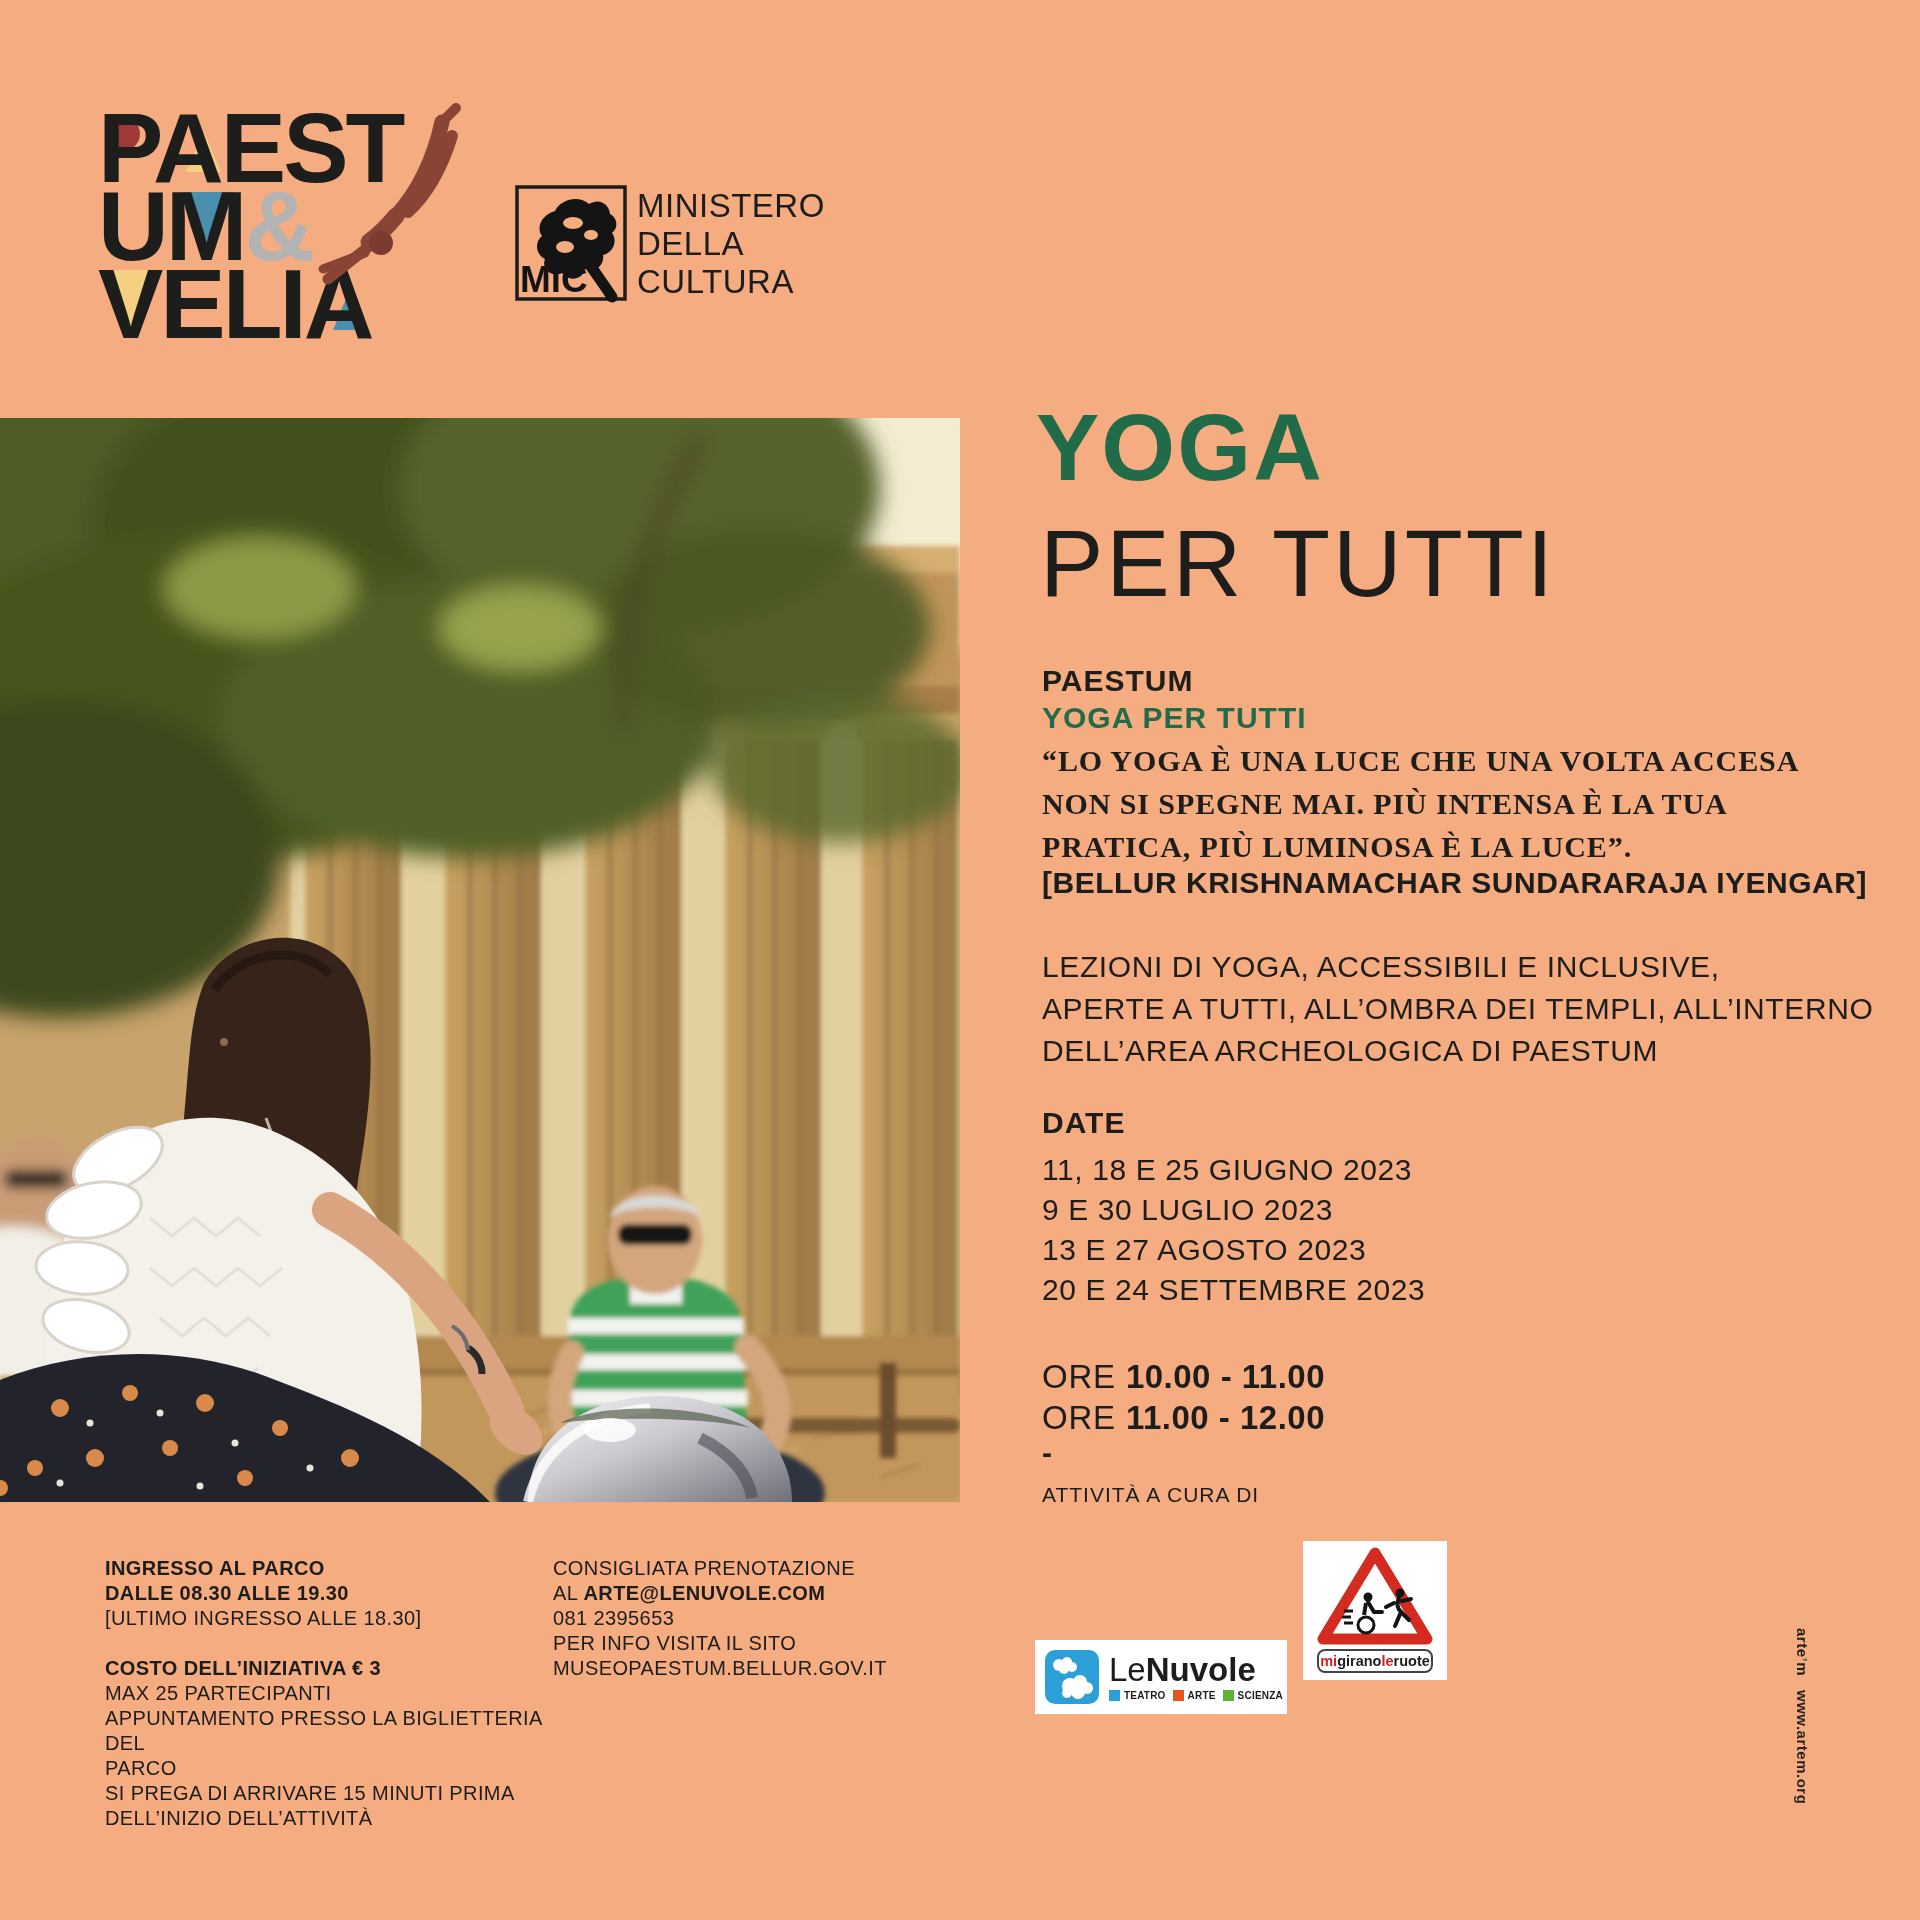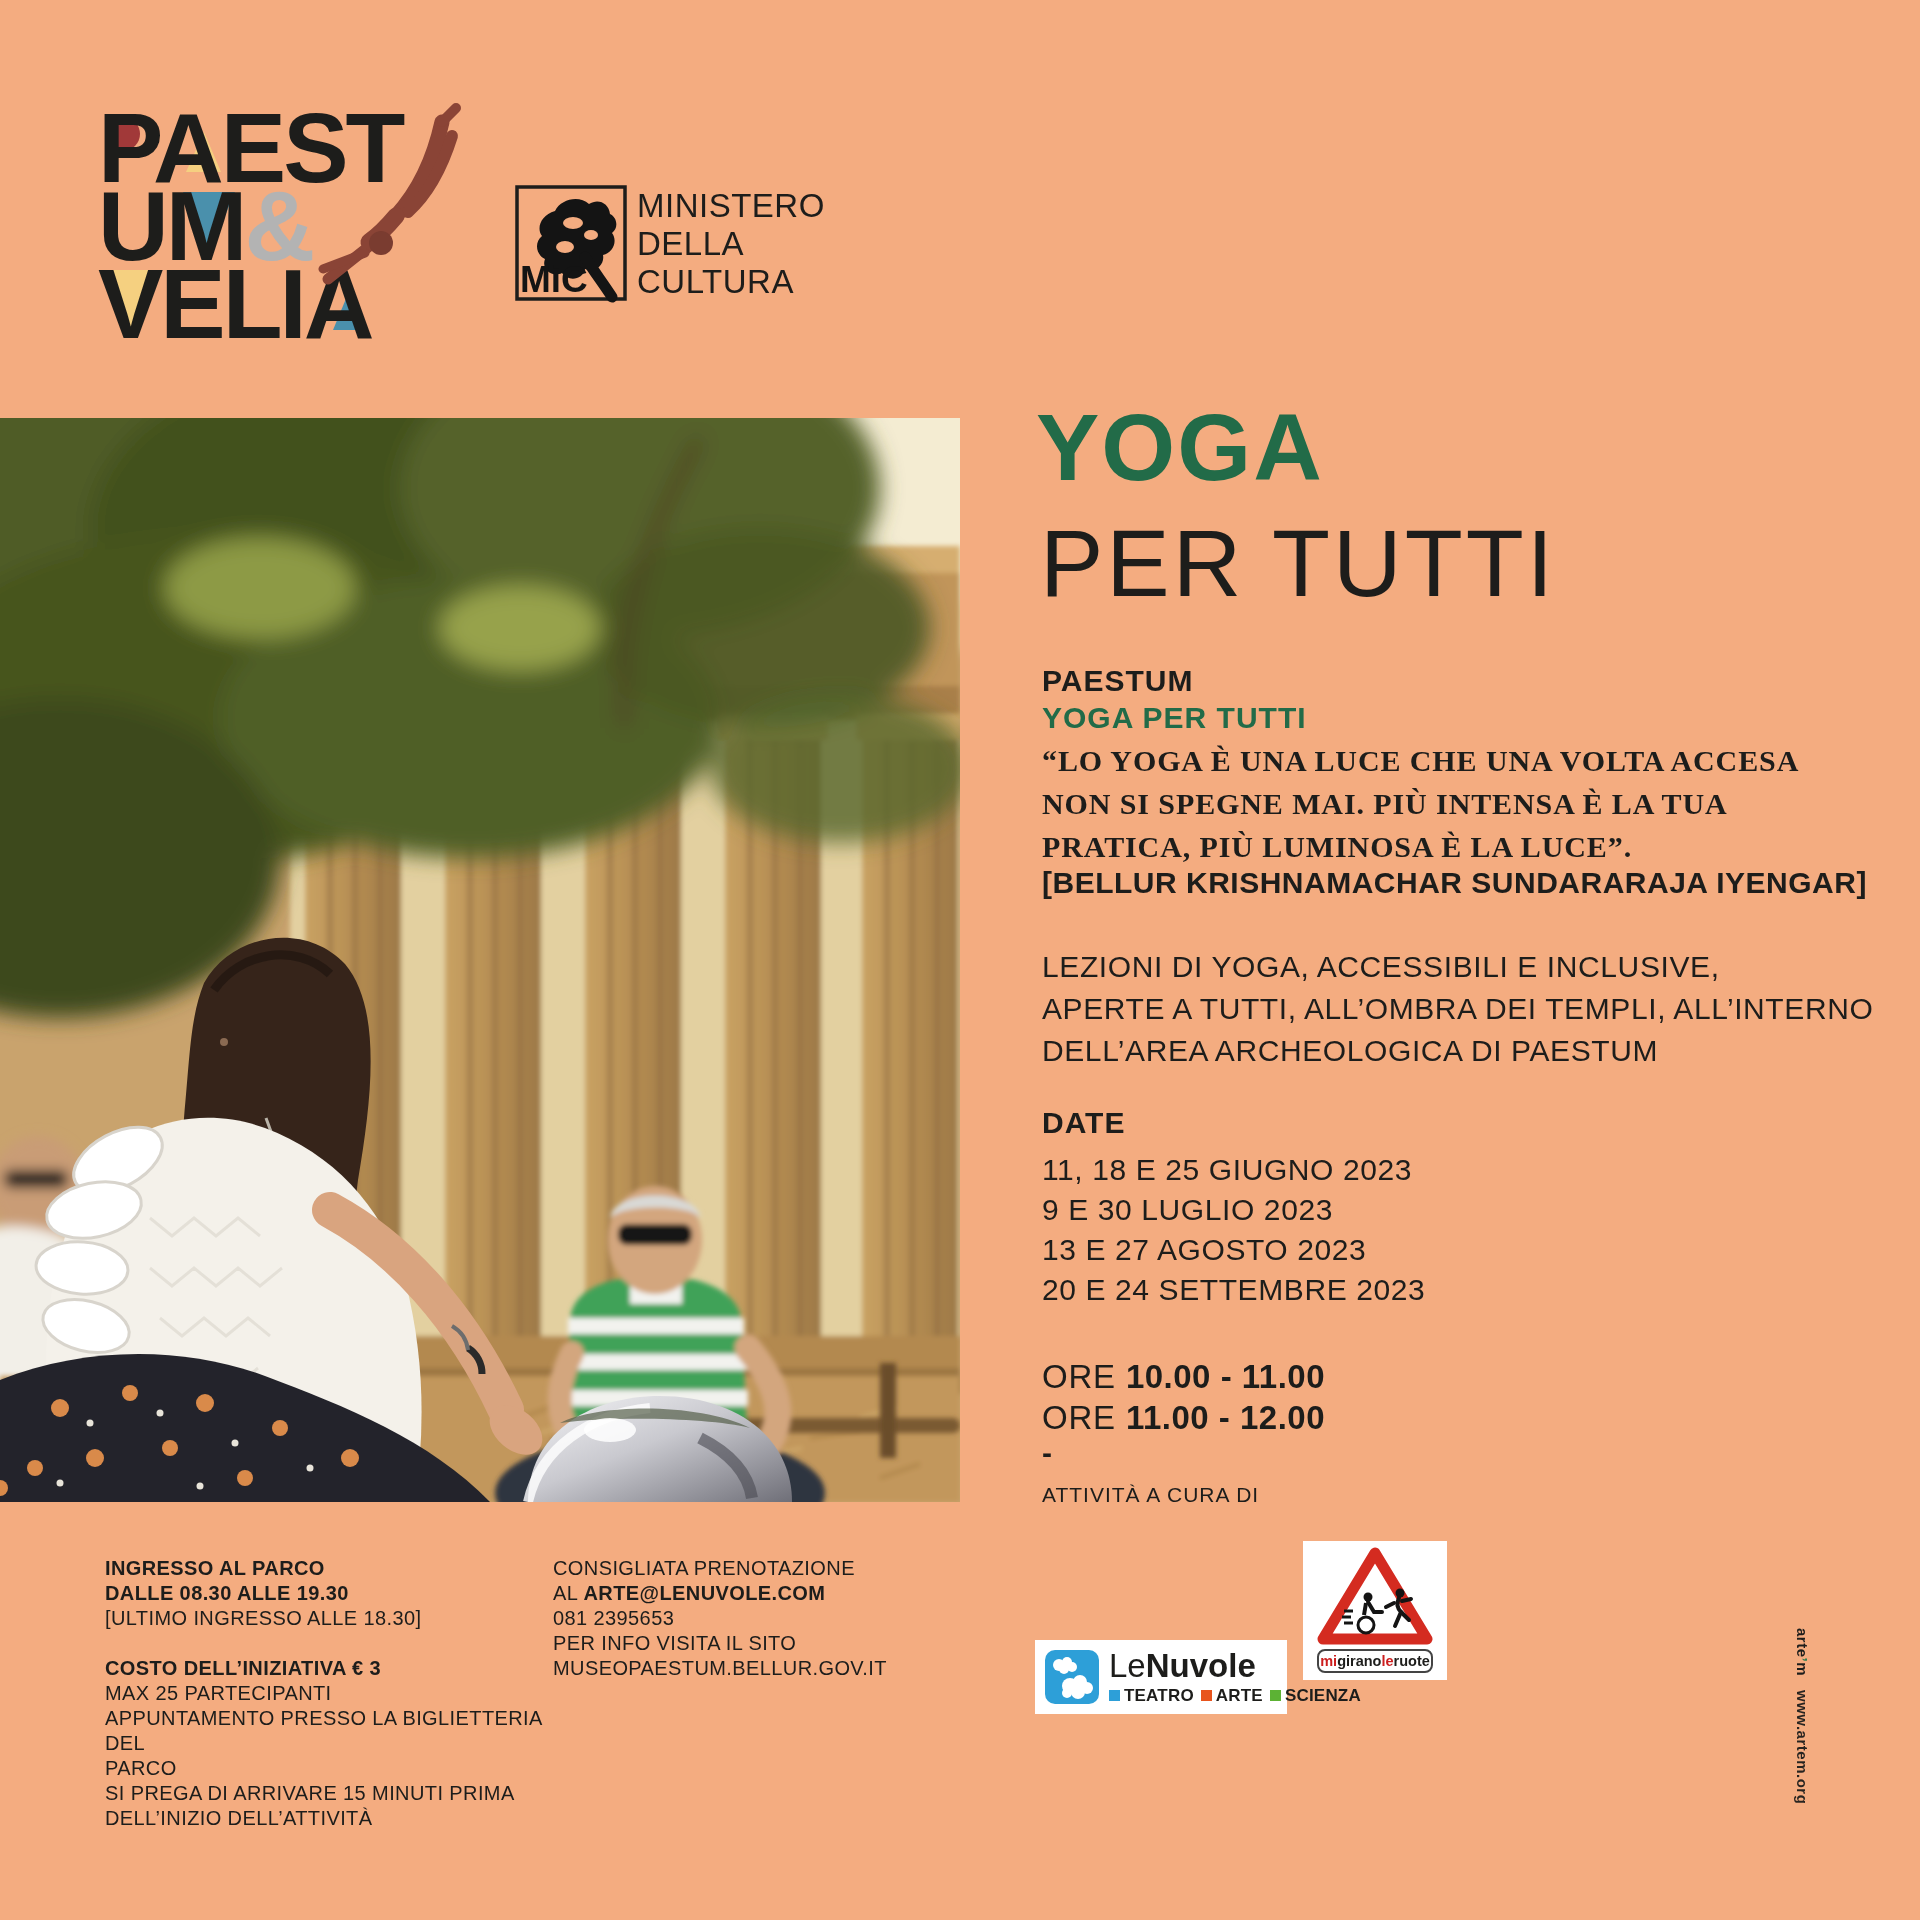--- a/index.html
+++ b/index.html
@@ -45,21 +45,21 @@
   
   .photo{left:0;top:418px;width:960px;height:1084px;}
 
   
   .lenuvole{left:1035px;top:1640px;width:252px;height:74px;background:#ffffff;display:flex;align-items:center;}
   .ln-badge{width:54px;height:54px;margin-left:10px;flex:0 0 auto;}
   .ln-right{margin-left:10px;}
   .ln-name{font-size:33px;line-height:33px;color:#1d1d1b;}
   .ln-name .ln-light{font-weight:400;}
   .ln-name b{font-weight:bold;}
-  .ln-tags{display:flex;align-items:center;margin-top:4px;font-size:17px;font-weight:bold;letter-spacing:.2px;}
+  .ln-tags{display:flex;align-items:center;margin-top:4px;font-size:10px;font-weight:bold;letter-spacing:.2px;}
   .sq{width:11px;height:11px;display:inline-block;margin-right:4px;}
   .sq-blue{background:#2d9fd8;}
   .sq-orange{background:#e8541d;margin-left:7px;}
   .sq-green{background:#5cb234;margin-left:7px;}
 
   
   .mgr{left:1303px;top:1529px;width:144px;height:139px;background:#ffffff;margin-top:12px;}
   .mgr svg{display:block;margin:4px auto 0 auto;}
   .mgr-label{margin:2px auto 0 auto;width:112px;border:2px solid #444;border-radius:8px;
     font-size:14.5px;font-weight:bold;text-align:center;line-height:20px;background:#fff;color:#1d1d1b;}

